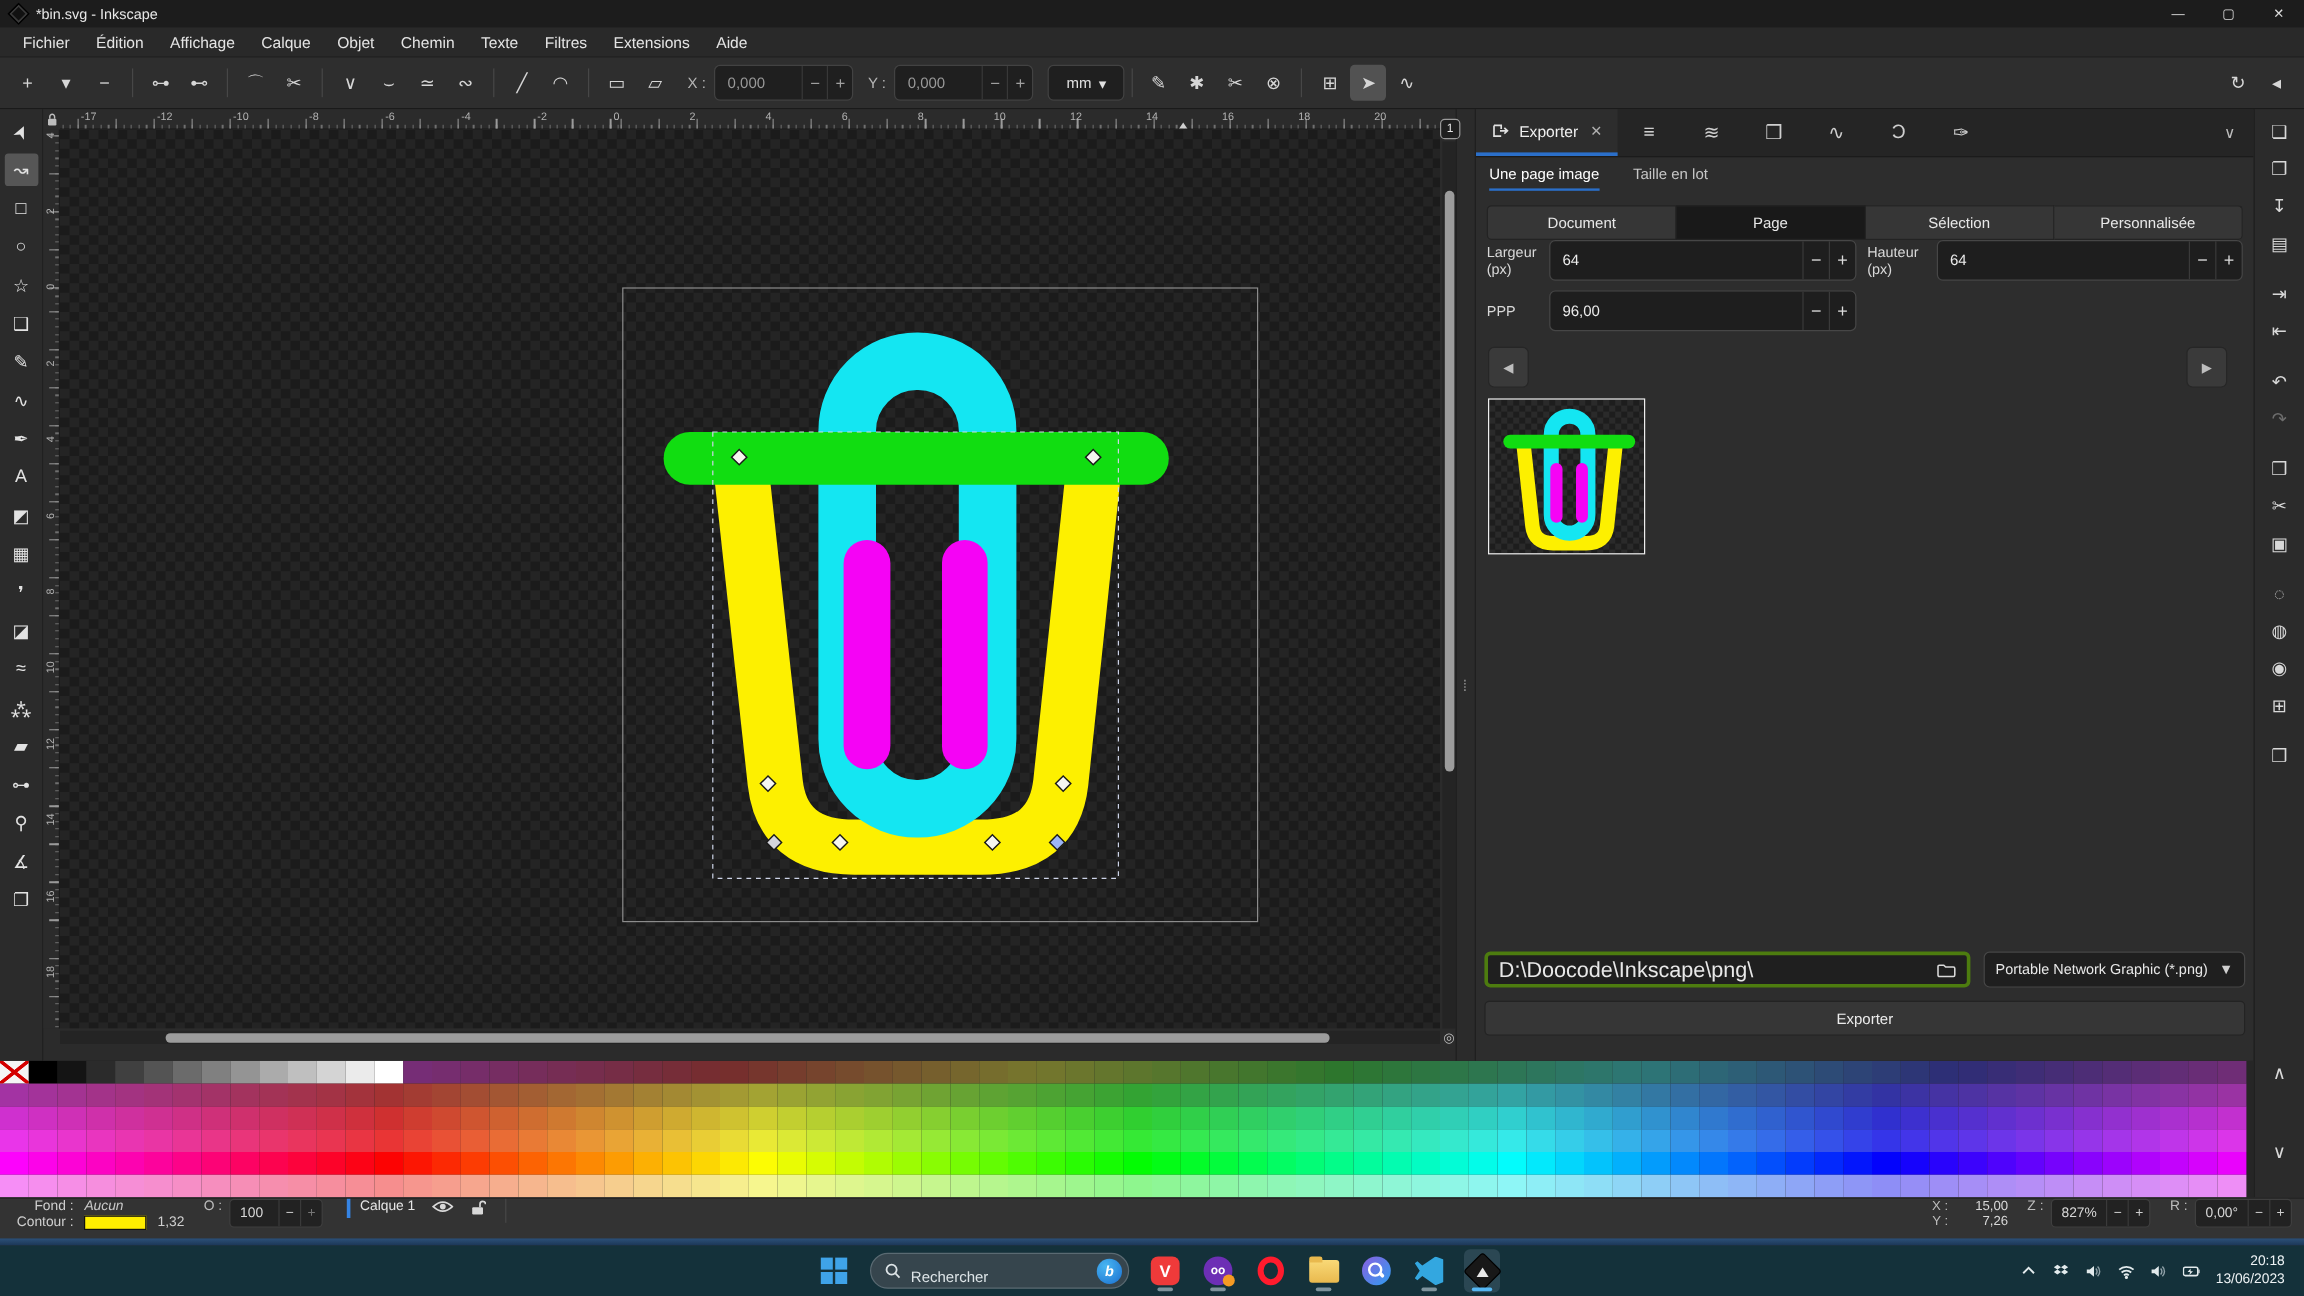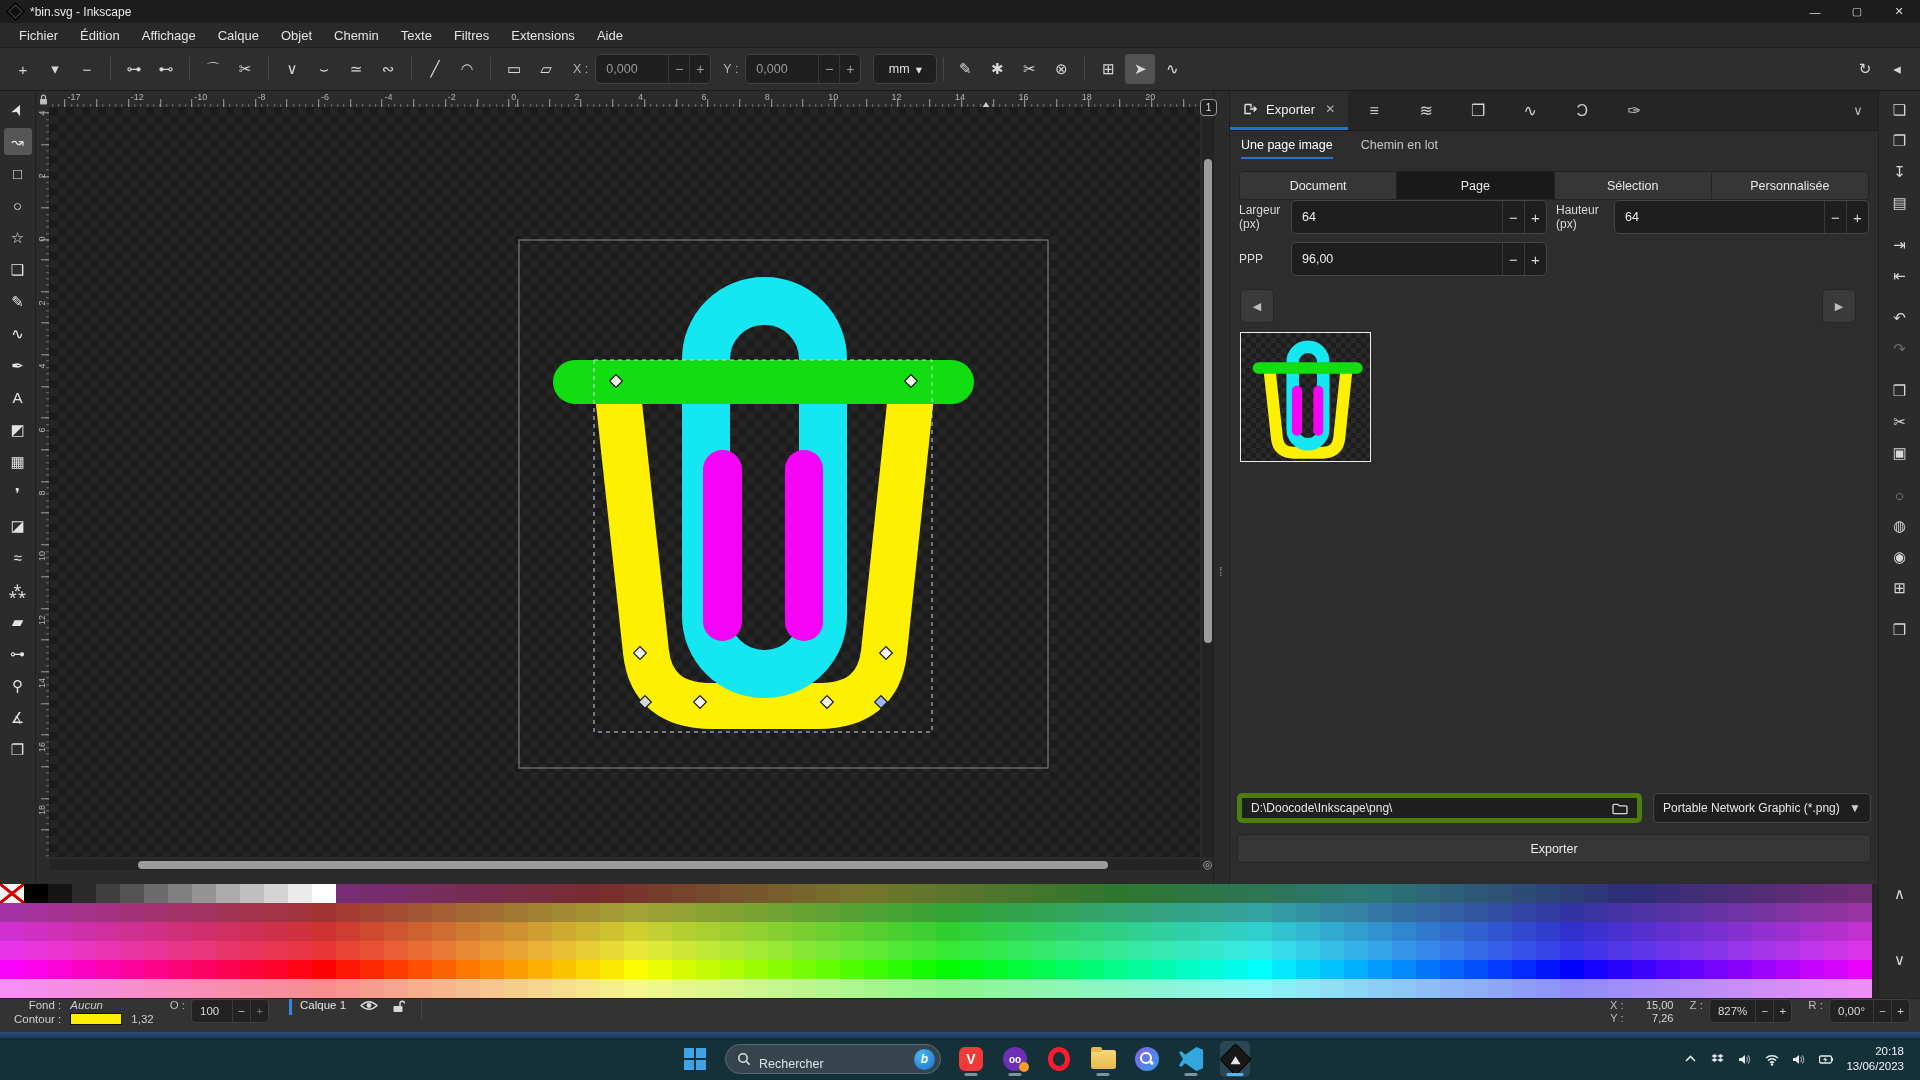--- a/index.html
+++ b/index.html
@@ -96,21 +96,21 @@
   .nav-btn { position:absolute; width:34px; height:34px; background:#3a3a3a; border:1px solid #262626; border-radius:5px; display:flex; align-items:center; justify-content:center; color:#bdbdbd; font-size:11px; }
   #nav-label { position:absolute; left:0; right:0; top:9px; text-align:center; font-size:12.5px; color:#dcdcdc; }
   #preview-row { display:flex; margin:7px 0 0 10px; }
   #thumb { width:131px; height:130px; border:1px solid #eeeeee; background-image:conic-gradient(#2a2a2a 90deg,#1d1d1d 90deg 180deg,#2a2a2a 180deg 270deg,#1d1d1d 270deg); background-size:10px 10px; }
   #checks { margin:44px 0 0 18px; display:flex; flex-direction:column; gap:7px; }
   .chk { display:flex; align-items:center; gap:7px; font-size:12px; color:#e5e5e5; }
   .chk .box { width:15px; height:15px; border-radius:3px; background:#262626; border:1.5px solid #8f8f8f; display:flex; align-items:center; justify-content:center; }
   .chk.checked .box { background:#2668c5; border-color:#2668c5; color:#fff; font-size:11px; }
   #panel-bottom { position:absolute; left:7px; right:7px; top:702px; }
   #file-row { display:flex; gap:11px; }
-  #path-field { flex:1; height:30px; background:#1f1f1f; border:5px solid #4d7c0f; border-radius:5px; display:flex; align-items:center; padding:0 9px; font-size:12px; color:#e8e8e8; }
+  #path-field { flex:1; height:30px; background:#1f1f1f; border:3px solid #4d7c0f; border-radius:5px; display:flex; align-items:center; padding:0 9px; font-size:18px; color:#e8e8e8; }
   #path-field .folder { margin-left:auto; }
   #format-dd { width:218px; height:30px; background:#1f1f1f; border:1px solid #464646; border-radius:5px; display:flex; align-items:center; padding:0 9px; gap:6px; font-size:12px; color:#e8e8e8; }
   #format-dd .caret { margin-left:auto; color:#cfcfcf; }
   #export-btn { margin-top:11px; height:29px; background:#363636; border:1px solid #232323; border-radius:4px; display:flex; align-items:center; justify-content:center; font-size:12.5px; color:#ececec; }
 
   
   #righttoolbar { position:absolute; left:1878px; top:91px; width:42px; height:907px; background:#2b2b2b; border-left:1px solid #1f1f1f;
       display:flex; flex-direction:column; align-items:center; padding-top:5px; gap:3px; }
   .ricon { width:30px; height:28px; display:flex; align-items:center; justify-content:center; color:#d8d8d8; font-size:15px; }
   .ricon.dim { color:#6d6d6d; }
@@ -490,21 +490,21 @@
         </div>
         <div class="dtab" data-name="tab-fill-stroke">
           <span data-name="fill-stroke-icon">✑</span>
         </div>
       </div>
     <div id="ptab-chevron" data-name="dock-menu-chevron-icon">∨</div>
   </div>
 
   <div id="subtabs" data-name="export-mode-tabs">
       <div class="subtab active" data-name="subtab-une-seule-image">Une page image</div>
-      <div class="subtab" data-name="subtab-export-en-lot">Chemin en lot</div>
+      <div class="subtab" data-name="subtab-export-en-lot">Taille en lot</div>
     </div>
 
   <div id="modes" data-name="export-area-modes">
       <div class="mode" data-name="mode-document">Document</div>
       <div class="mode active" data-name="mode-page">Page</div>
       <div class="mode" data-name="mode-s-lection">Sélection</div>
       <div class="mode" data-name="mode-personnalis-e">Personnalisée</div>
     </div>
 
 

